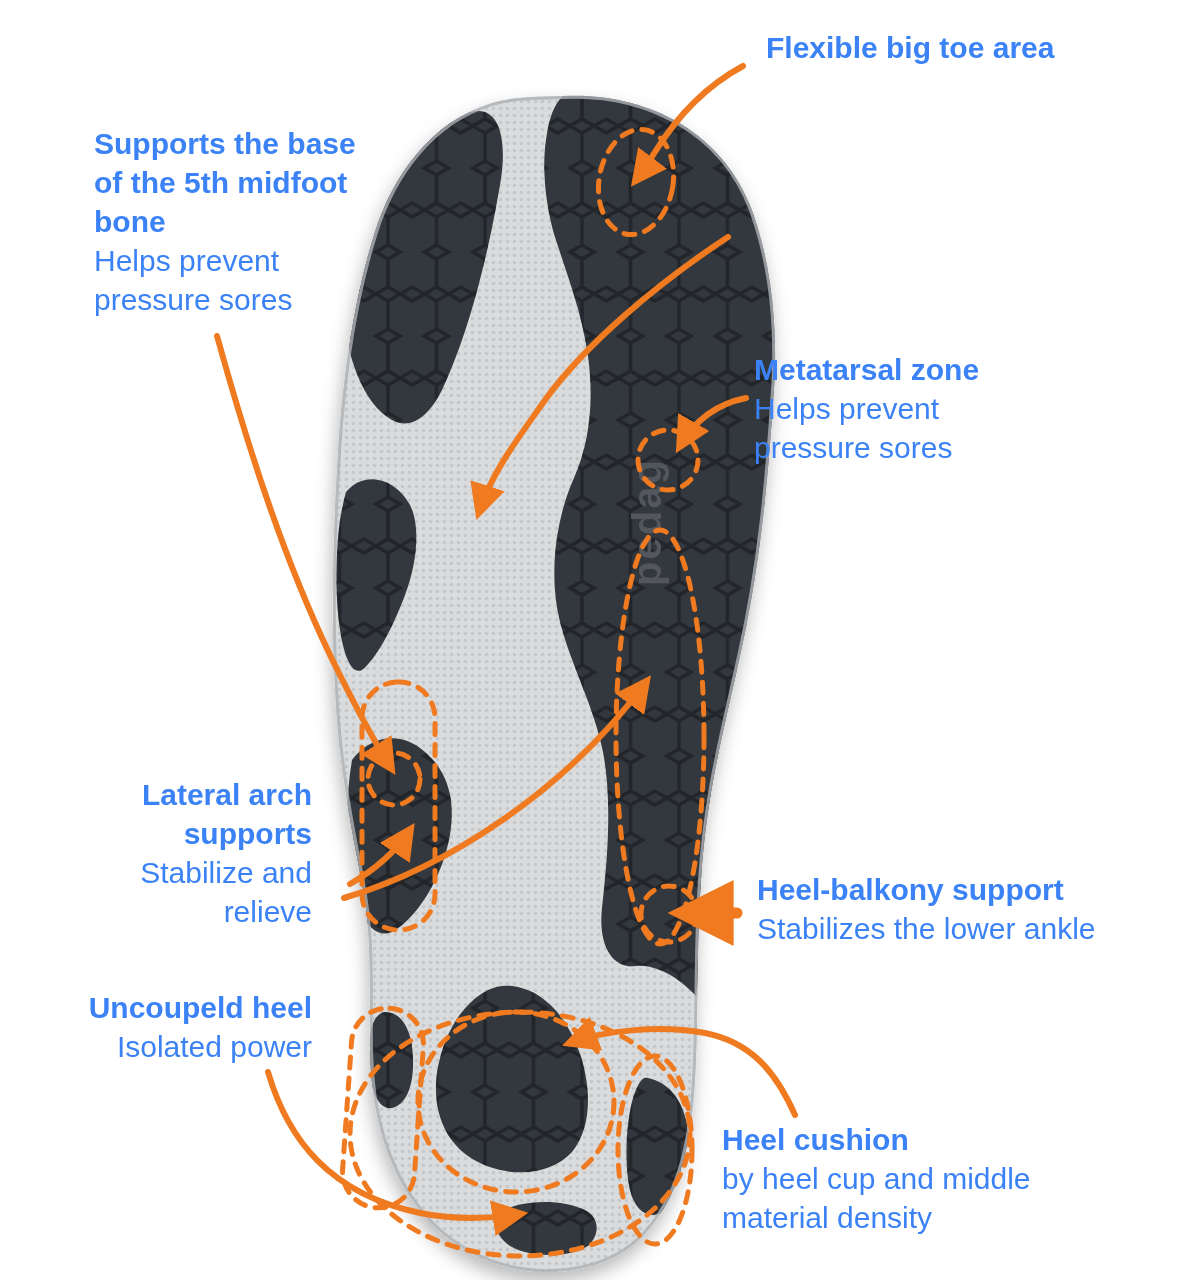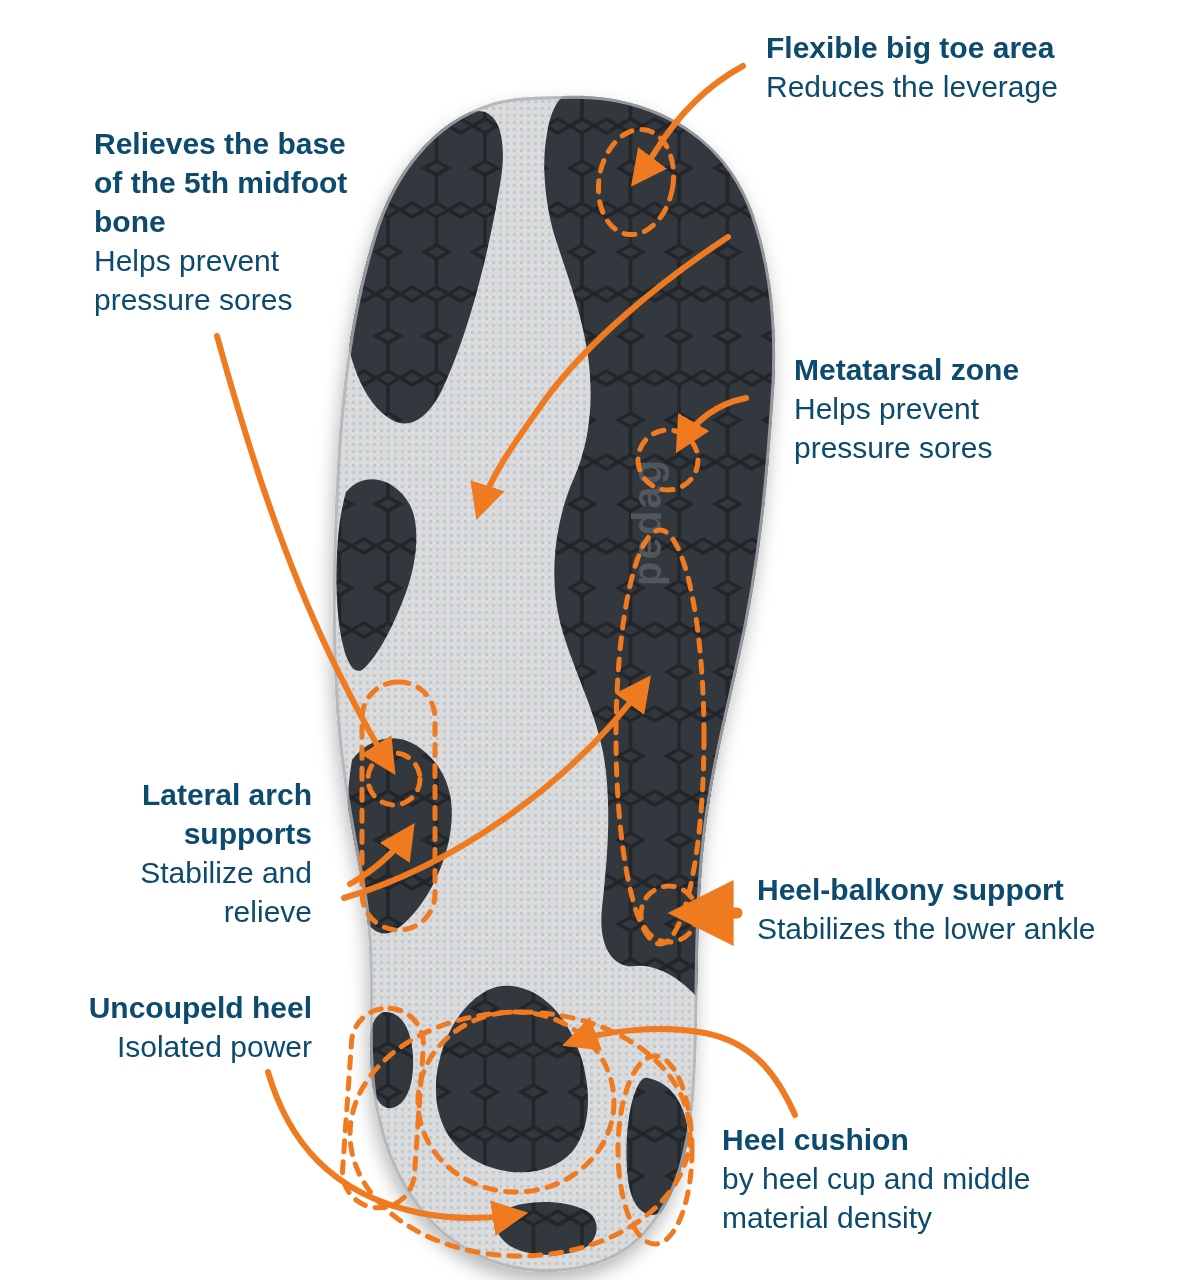--- a/index.html
+++ b/index.html
@@ -1,19 +1,19 @@
 <!DOCTYPE html>
 <html><head>
 <meta charset="utf-8">
 <style>
   html,body{margin:0;padding:0;background:#fff;}
   #stage{position:relative;width:1195px;height:1280px;background:#ffffff;overflow:hidden;
          font-family:"Liberation Sans",sans-serif;}
   #diagram-svg{position:absolute;left:0;top:0;width:1195px;height:1280px;}
-  .ann{position:absolute;color:#0c4a6e;font-size:30px;line-height:39px;}
+  .ann{position:absolute;color:#3b82f6;font-size:30px;line-height:39px;}
   .ann .t{display:block;font-weight:bold;white-space:pre-line;}
   .ann .s{display:block;font-weight:normal;white-space:pre-line;}
   .ann.right{text-align:right;}
 </style>
 </head>
 <body>
 
 <div id="stage">
 
   <svg id="diagram-svg" viewBox="0 0 1195 1280">
@@ -114,35 +114,34 @@
       <path marker-end="url(#ah)" d="M 350,884 C 378,868 398,848 410,830"></path>
       <path marker-end="url(#ah)" d="M 344,898 C 445,868 565,792 646,682"></path>
       <path marker-end="url(#ah)" stroke-width="11" d="M 737,913 L 683,913"></path>
       <path marker-end="url(#ah)" d="M 795,1115 C 775,1070 750,1042 705,1033 C 660,1025 606,1030 570,1043"></path>
       <path marker-end="url(#ah)" d="M 268,1072 C 288,1140 330,1194 420,1213 C 455,1220 488,1219 520,1214"></path>
     </g>
   </svg>
 
   <div class="ann" style="left:766px;top:28px;">
     <span class="t">Flexible big toe area</span>
-    <span class="s">Reduces the leverage</span>
   </div>
 
   <div class="ann" style="left:94px;top:124px;">
-    <span class="t">Relieves the base
+    <span class="t">Supports the base
 of the 5th midfoot
 bone</span>
     <span class="s">Helps prevent
 pressure sores</span>
   </div>
 
   <div class="ann" style="left:770px;top:186px;">
   </div>
 
-  <div class="ann" style="left:794px;top:350px;">
+  <div class="ann" style="left:754px;top:350px;">
     <span class="t">Metatarsal zone</span>
     <span class="s">Helps prevent
 pressure sores</span>
   </div>
 
   <div class="ann" style="left:757px;top:870px;">
     <span class="t">Heel-balkony support</span>
     <span class="s">Stabilizes the lower ankle</span>
   </div>
 

